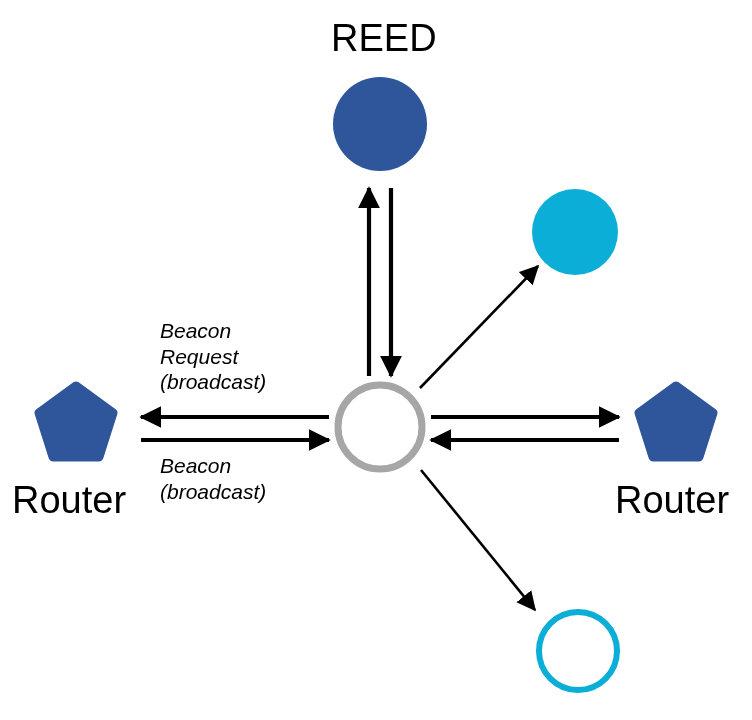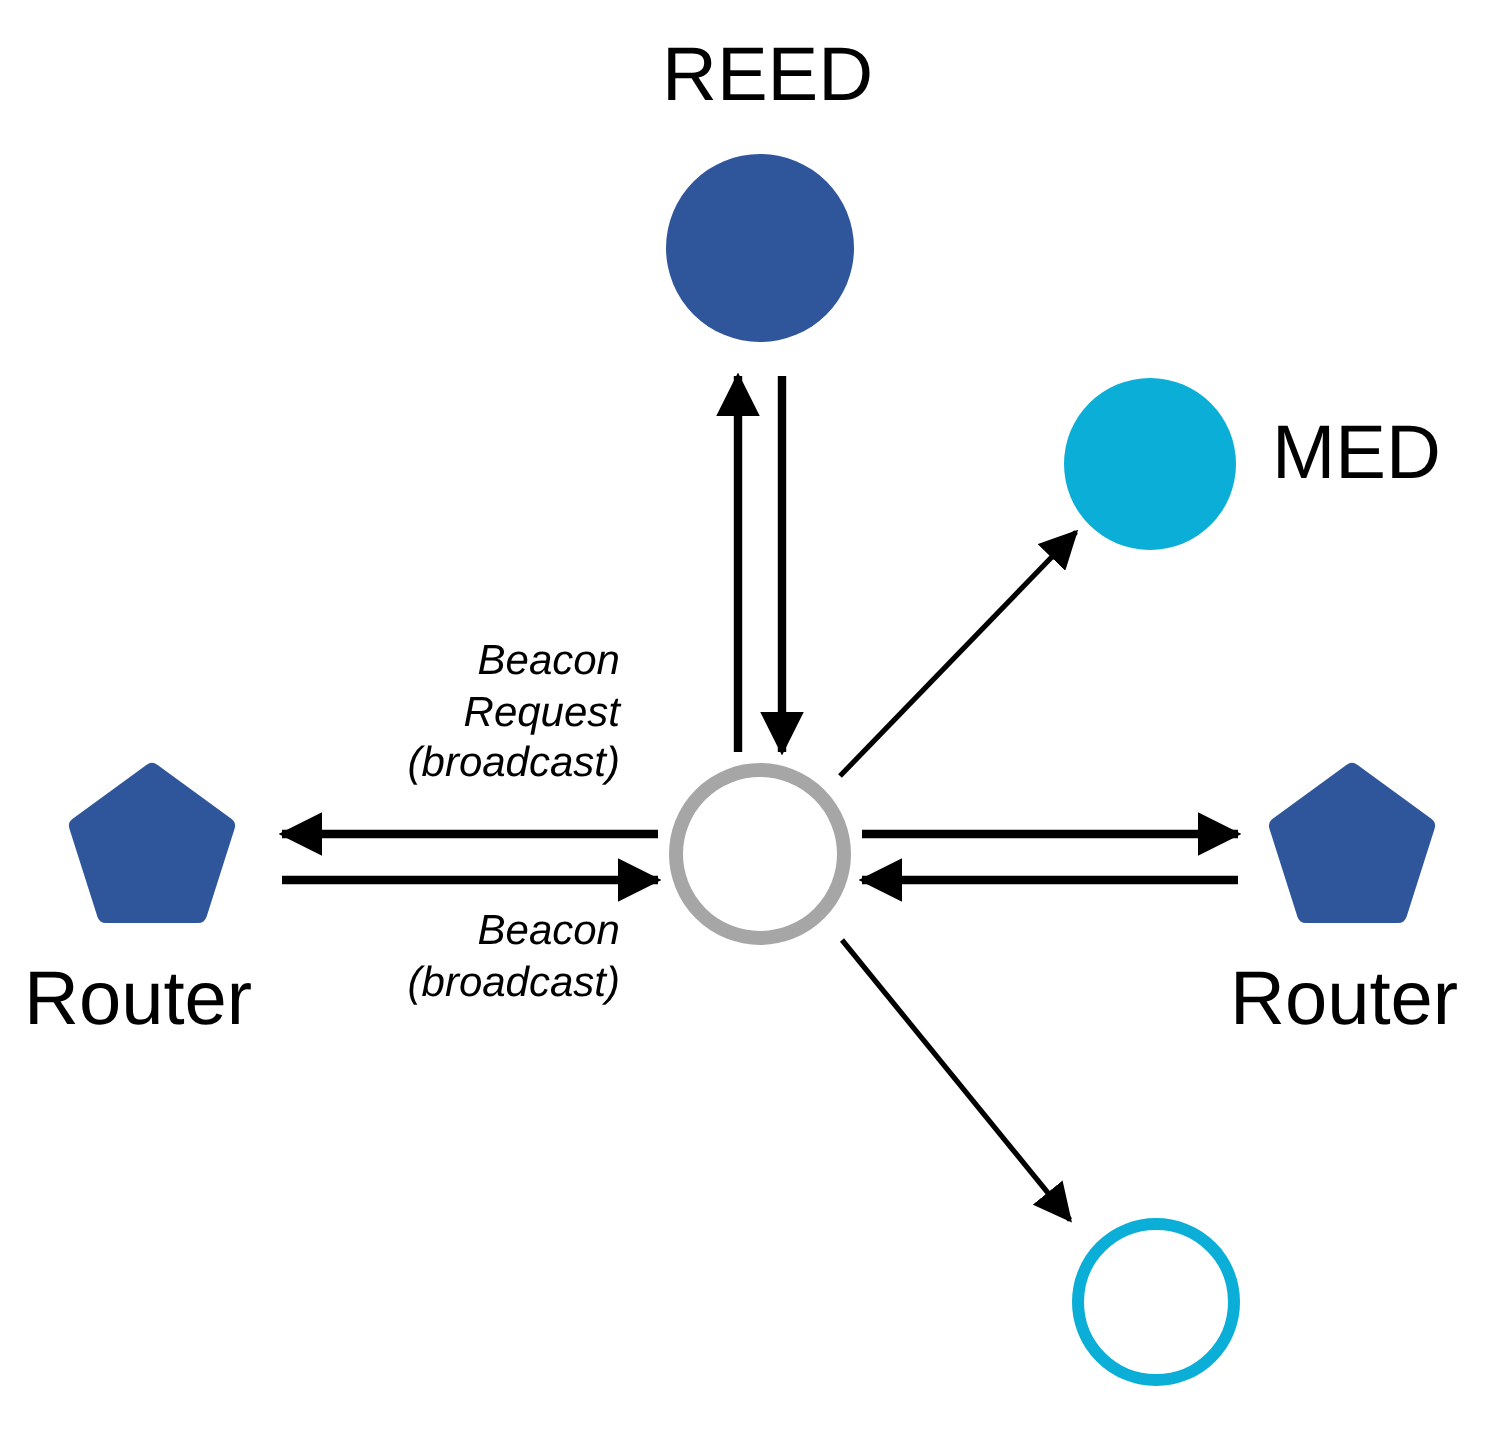--- a/index.html
+++ b/index.html
@@ -33,21 +33,21 @@
     line-height: 1;
     white-space: nowrap;
   }
   .edge-label {
     position: absolute;
     color: #000000;
     font-family: "Liberation Sans", sans-serif;
     font-size: 21px;
     font-style: italic;
     line-height: 1.22;
-    text-align: right;
+    text-align: left;
     white-space: pre-line;
   }
   #label-reed   { left: 331px; top: 19px; }
   #label-med    { left: 636px; top: 208px; }
   #label-sed    { left: 641px; top: 632px; }
   #label-router-left  { left: 12px;  top: 481px; }
   #label-router-right { left: 615px; top: 481px; }
   #label-beacon-request { left: 160px; top: 318px; width: 150px; }
   #label-beacon         { left: 160px; top: 453px; width: 150px; }
 </style>
@@ -90,21 +90,20 @@
 
     <line x1="619" y1="440" x2="431" y2="440" stroke="#000000" stroke-width="4.2" marker-end="url(#ah-thick)"></line>
 
     <line x1="420" y1="388" x2="538" y2="266" stroke="#000000" stroke-width="2.6" marker-end="url(#ah-thin)"></line>
 
     <line x1="421" y1="470" x2="535" y2="610" stroke="#000000" stroke-width="2.6" marker-end="url(#ah-thin)"></line>
   </svg>
 
   <div class="node-label" id="label-reed">REED</div>
 
-  <div class="node-label" id="label-med">MED</div>
 
 
   <div class="node-label" id="label-router-left">Router</div>
 
   <div class="node-label" id="label-router-right">Router</div>
 
   <div class="edge-label" id="label-beacon-request">Beacon
 Request
 (broadcast)</div>
 

